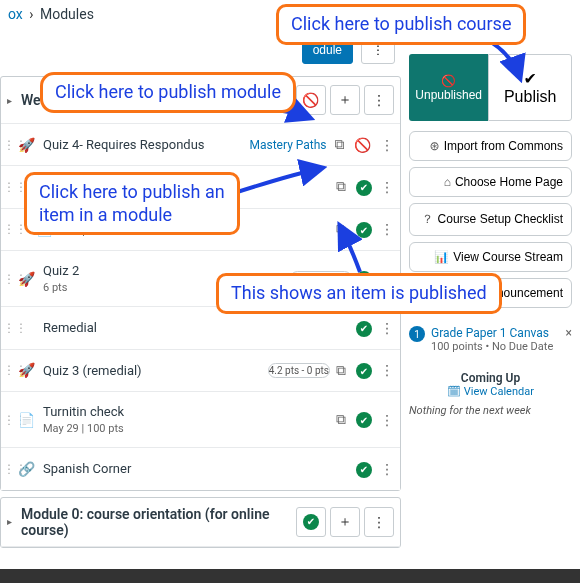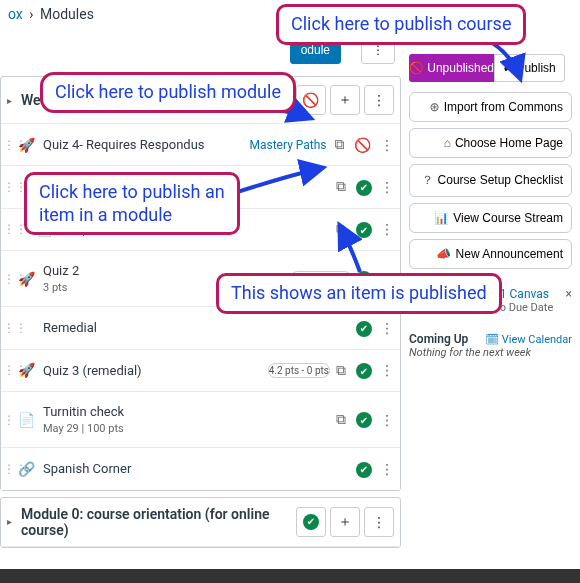--- a/index.html
+++ b/index.html
@@ -5,21 +5,21 @@
   * { box-sizing: border-box; margin: 0; padding: 0; }
   body { font-family: -apple-system, BlinkMacSystemFont, "Segoe UI", Roboto, sans-serif; font-size: 14px; color: #2d3b45; background: #fff; width: 580px; height: 583px; overflow: hidden; position: relative; }
   a { color: #0374b5; text-decoration: none; }
 
   .breadcrumb { padding: 6px 8px; font-size: 14px; }
   .breadcrumb .sep { color: #333; margin: 0 3px; }
 
   .main-area { display: flex; }
   .modules-col { flex: 1; padding: 0 4px 0 0; }
 
-  .top-toolbar { display: flex; justify-content: flex-end; gap: 20px; padding: 8px 6px 6px; }
+  .top-toolbar { display: flex; justify-content: flex-end; gap: 8px; padding: 8px 6px 6px; }
   .btn { border: 1px solid #c7cdd1; background: #fff; padding: 6px 10px; border-radius: 3px; font-size: 12px; cursor: pointer; }
   .btn-primary { background: #0374b5; color: #fff; border-color: #0374b5; }
 
   .module { border: 1px solid #c7cdd1; border-radius: 3px; margin: 6px 0; }
   .module-header { display: flex; align-items: center; padding: 8px 6px; border-bottom: 1px solid #e8eaec; position: relative; }
   .module-header .caret { width: 10px; margin: 0 4px 0 0; color: #666; font-size: 10px; }
   .module-header .title { font-weight: 600; flex: 1; font-size: 14px; }
   .hdr-btn { width: 30px; height: 30px; border: 1px solid #c7cdd1; background: #fff; border-radius: 3px; display: inline-flex; align-items: center; justify-content: center; margin-left: 4px; cursor: pointer; color: #333; }
   .unpub-icon { color: #999; font-size: 14px; }
   .pub-icon { width: 16px; height: 16px; border-radius: 50%; background: #0b874b; color: #fff; display: inline-flex; align-items: center; justify-content: center; font-size: 10px; }
@@ -35,39 +35,39 @@
   .mastery { color: #0374b5; font-size: 12px; margin-right: 6px; }
   .pill { border: 1px solid #c7cdd1; border-radius: 10px; padding: 1px 0; font-size: 10px; color: #555; margin-right: 4px; white-space: nowrap; }
   .actions { display: flex; align-items: center; gap: 8px; }
   .copy-icon, .kebab-icon { color: #666; cursor: pointer; width: 14px; text-align:center; }
   .indent { margin-left: 18px; }
 
   
   .side-col { width: 175px; padding: 0 8px 0 4px; }
   .side-heading { font-size: 12px; color: #333; margin: 6px 0 6px; }
   .status-btns { display:flex; margin-bottom: 10px; }
-  .status-unpub { background: #a21caf; color: #fff; border: none; padding: 6px 0; border-radius: 3px 0 0 3px; font-size: 12px; cursor:pointer; }
-  .status-pub { background: #fff; border: 1px solid #c7cdd1; padding: 6px 8px; border-radius: 0 3px 3px 0; font-size: 12px; cursor:pointer; }
+  .status-unpub { background: #0f766e; color: #fff; border: none; padding: 6px 0; border-radius: 3px 0 0 3px; font-size: 12px; cursor:pointer; }
+  .status-pub { background: #fff; border: 1px solid #c7cdd1; padding: 14px 8px; border-radius: 0 3px 3px 0; font-size: 16px; cursor:pointer; }
   .side-btn { display: block; width: 100%; text-align: right; background: #fff; border: 1px solid #c7cdd1; padding: 7px 8px; border-radius: 6px; margin-bottom: 6px; font-size: 12px; cursor: pointer; }
   .side-btn .ic { margin-right: 4px; color: #555; }
 
   .todo-area { margin-top: 18px; font-size: 12px; position:relative;}
   .todo-row { display: flex; align-items: flex-start; gap: 6px; }
   .todo-badge { background: #0374b5; color: #fff; border-radius: 50%; width: 16px; height: 16px; display:inline-flex;align-items:center;justify-content:center; font-size: 10px; flex-shrink: 0; }
   .todo-sub { color: #666; font-size: 11px; }
   .close-x { position:absolute; right:0; top:0; color:#666; cursor:pointer;}
 
   .coming-up { margin-top: 18px; }
-  .coming-up-head { display:flex; justify-content: space-between; align-items:center; }
+  .coming-up-head { display:flex; justify-content: space-between; align-items:center;flex-direction:column; }
   .coming-up-head h4 { font-size: 12px; font-weight: 600; }
   .cal-link { font-size: 11px; color:#0374b5; }
-  .nothing { font-size: 11px; color:#555; font-style: italic;}
+  .nothing { font-size: 11px; color:#555; margin-top: 6px; font-style: italic;}
 
   
-  .callout { position: absolute; background: #fff; border: 3px solid #be185d; border-radius: 10px; padding: 6px 12px; color: #1b3fe0; font-size: 18px; z-index: 50; line-height: 1.25; }
+  .callout { position: absolute; background: #fff; border: 3px solid #f97316; border-radius: 10px; padding: 6px 12px; color: #1b3fe0; font-size: 18px; z-index: 50; line-height: 1.25; }
 
   
   svg.overlay { position: absolute; top:0; left:0; width:580px; height:583px; pointer-events:none; z-index:40; }
 
   .bottom-bar { position:absolute; bottom:0; left:0; right:0; height:14px; background:#333;}
 </style>
 </head>
 <body>
 
 <div class="breadcrumb">
@@ -135,21 +135,21 @@
         <span class="copy-icon">⧉</span>
         <span><span class="pub-icon">✔</span></span>
         <span class="kebab-icon">⋮</span>
       </div>
     </div>
           <div class="module-item">
       <span class="grip">⋮⋮</span>
       <span class="item-icon  ">🚀</span>
       <div class="item-body">
         <div class="item-title">Quiz 2</div>
-        <div class="item-sub">3 pts</div>
+        <div class="item-sub">6 pts</div>
       </div>
 
       <span class="pill">0 pts - 4.2 pts</span>
       <div class="actions">
 
         <span><span class="pub-icon">✔</span></span>
         <span class="kebab-icon">⋮</span>
       </div>
     </div>
           <div class="module-item">

